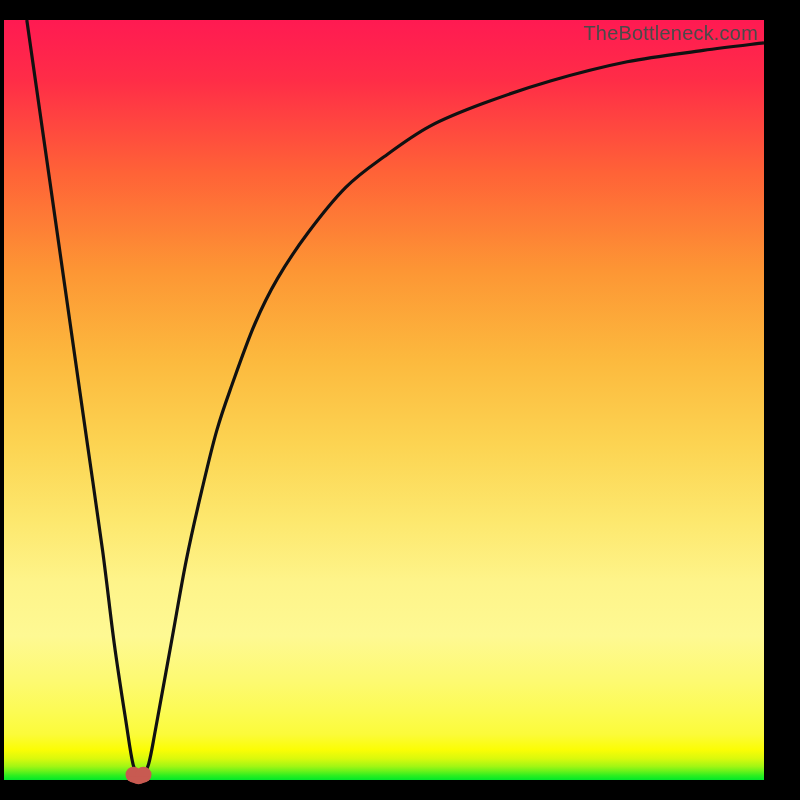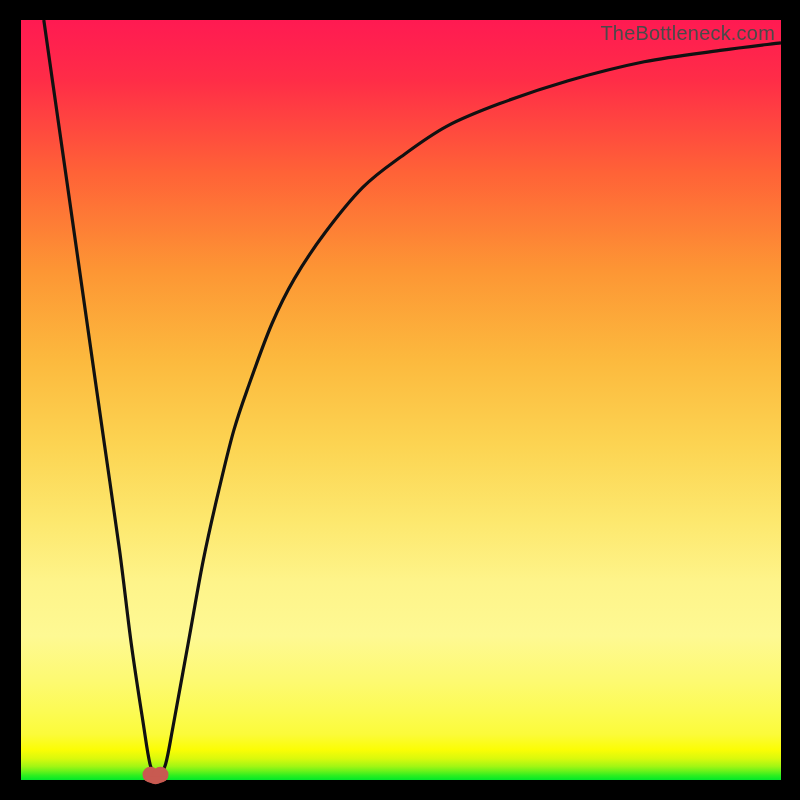--- a/index.html
+++ b/index.html
@@ -6,21 +6,21 @@
     margin: 0;
     padding: 0;
     width: 800px;
     height: 800px;
     background: #000;
     overflow: hidden;
     font-family: Arial, Helvetica, sans-serif;
   }
   .frame {
     position: absolute;
-    left: 21px;
+    left: 4px;
     top: 20px;
     width: 760px;
     height: 760px;
     background: #000;
   }
   .plot-area {
     position: absolute;
     left: 0;
     top: 0;
     width: 760px;

